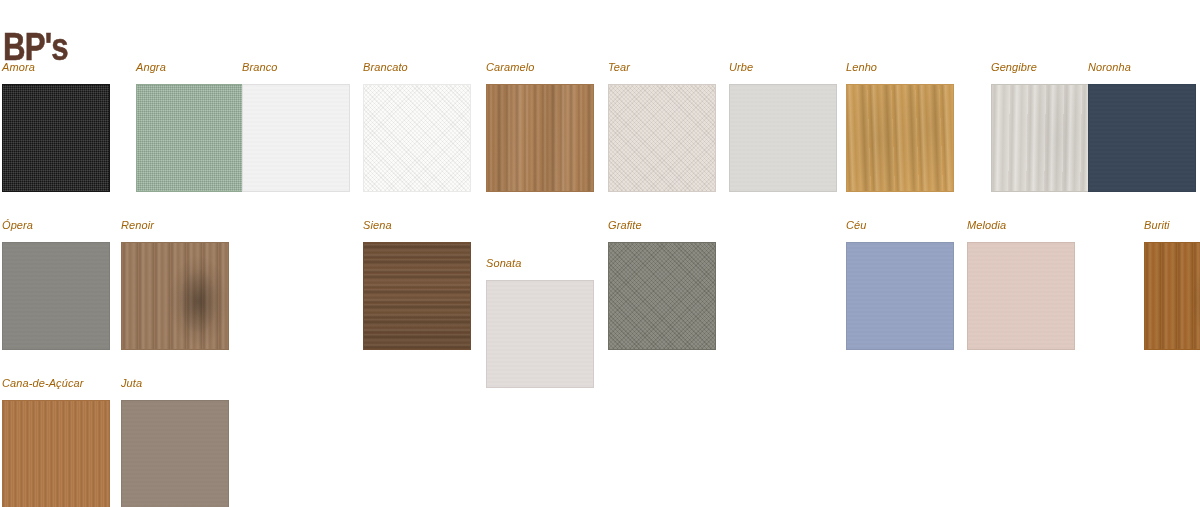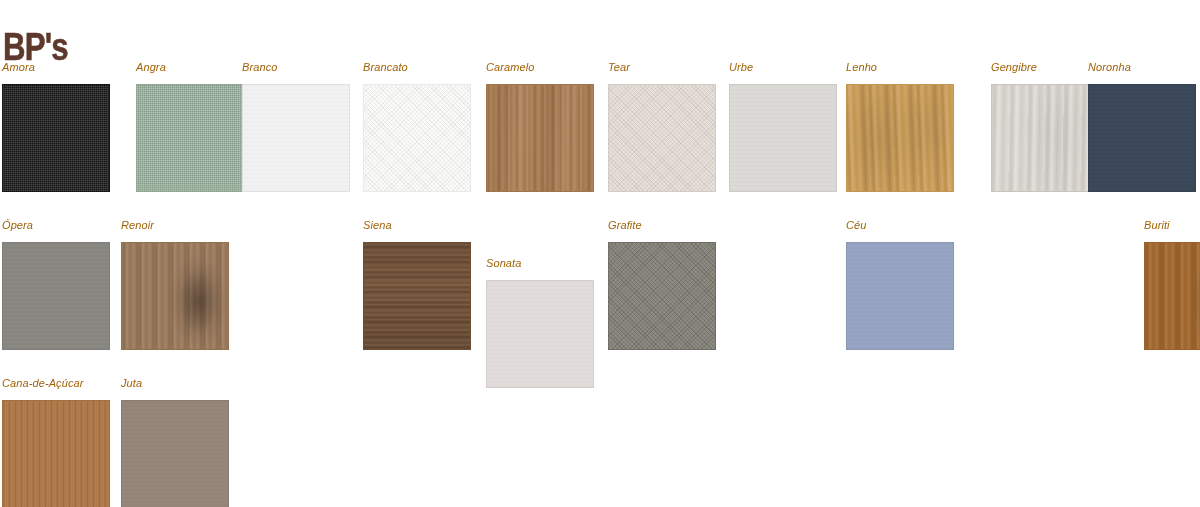--- a/index.html
+++ b/index.html
@@ -278,20 +278,26 @@
         <div class="swatch-chip" title="Grafite" style="background: rgb(121, 120, 110);">
           <div class="tex tex-speckle"></div>
         </div>
       </div>
       <div class="swatch-cell" style="left: 846px;">
         <div class="swatch-label">Céu</div>
         <div class="swatch-chip" title="Céu" style="background: rgb(151, 163, 194);">
           <div class="tex tex-matte"></div>
         </div>
       </div>
+      <div class="swatch-cell" style="left: 967px;">
+        <div class="swatch-label">Melodia</div>
+        <div class="swatch-chip" title="Melodia" style="background: rgb(224, 202, 193);">
+          <div class="tex tex-matte"></div>
+        </div>
+      </div>
       <div class="swatch-cell" style="left: 1144px;">
         <div class="swatch-label">Buriti</div>
         <div class="swatch-chip" title="Buriti" style="background: rgb(165, 104, 44);">
           <div class="tex tex-wood-cath"></div>
         </div>
       </div>
     </div>
     <div class="swatch-row">
       <div class="swatch-cell" style="left: 2px;">
         <div class="swatch-label">Cana-de-Açúcar</div>

